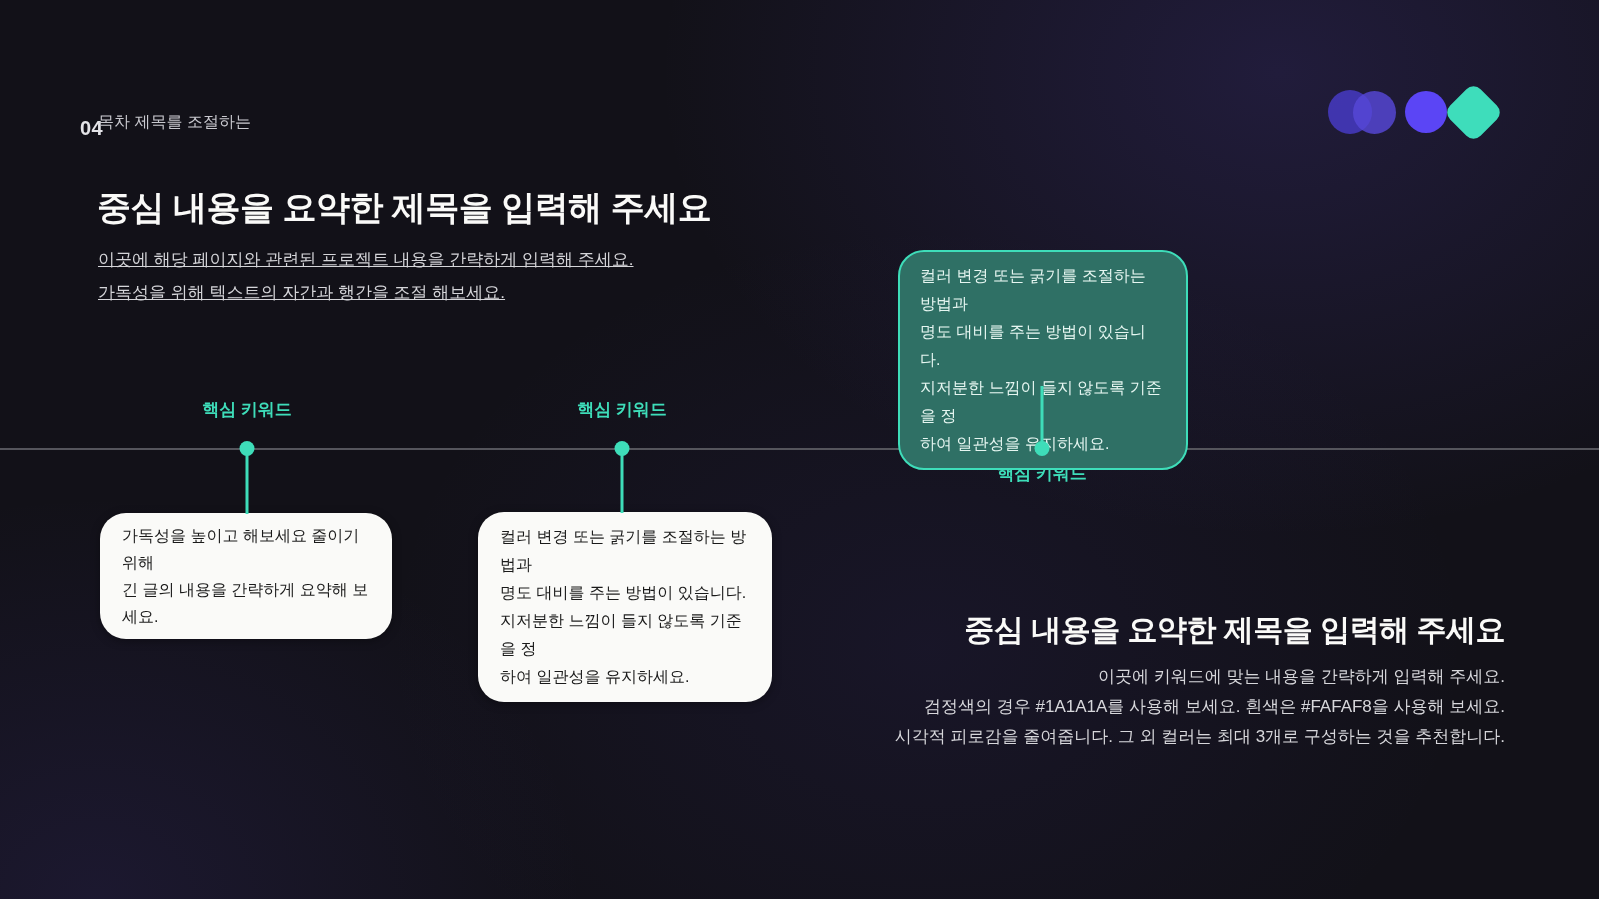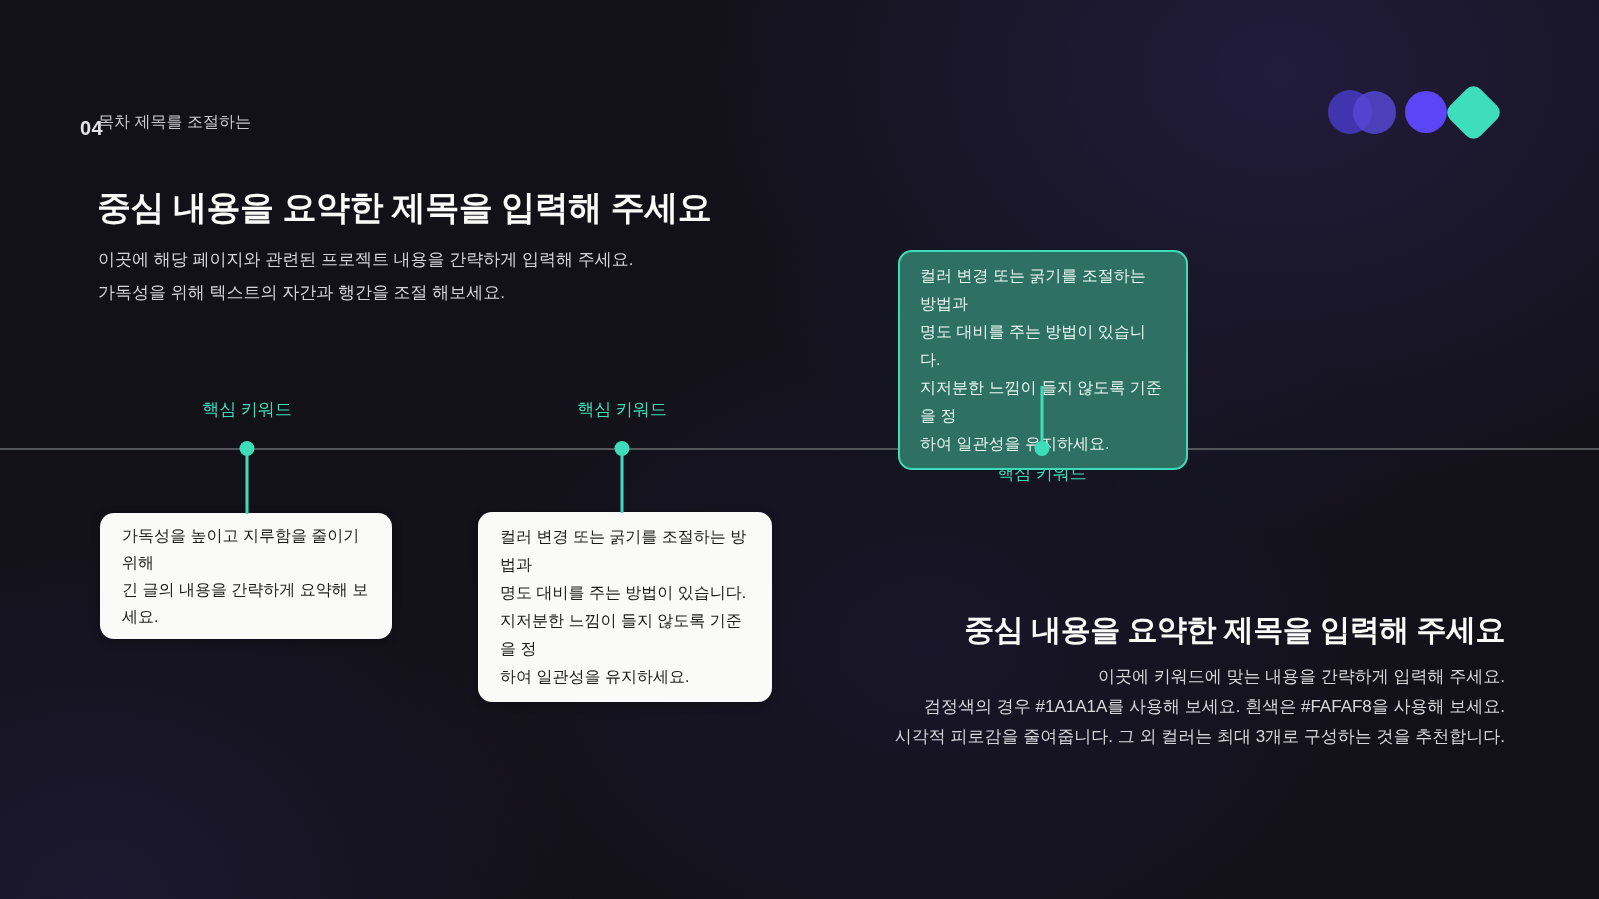--- a/index.html
+++ b/index.html
@@ -20,37 +20,37 @@
   .toc-title{position:absolute;left:98px;top:112px;font-size:16px;color:#c9c9cf;}
   
   .shape{position:absolute;}
   .circle{border-radius:50%;}
   .c1{left:1328px;top:90px;width:44px;height:44px;background:#4639bf;opacity:.88;}
   .c2{left:1353px;top:91px;width:43px;height:43px;background:#5748d8;opacity:.82;}
   .c3{left:1405px;top:91px;width:42px;height:42px;background:#5b45f5;}
   .diamond{left:1452px;top:91px;width:43px;height:43px;background:#3eddbb;border-radius:10px;transform:rotate(45deg);}
   
   .main-title{position:absolute;left:97px;top:186px;margin:0;font-size:34px;line-height:42px;font-weight:800;color:#fafaf8;letter-spacing:-.5px;}
-  .intro-desc{position:absolute;left:98px;top:243px;margin:0;font-size:17px;line-height:33px;color:#d5d5d9;white-space:pre-line;}
+  .intro-desc{position:absolute;left:98px;top:243px;margin:0;font-size:17px;line-height:33px;color:#d5d5d9;white-space:pre-line;text-decoration:underline;}
   
   .timeline-line{position:absolute;left:0;right:0;top:448px;height:2px;background:#55555c;}
-  .kw-label{position:absolute;transform:translateX(-50%);font-size:17px;font-weight:400;color:#3eddb9;white-space:nowrap;}
+  .kw-label{position:absolute;transform:translateX(-50%);font-size:17px;font-weight:700;color:#3eddb9;white-space:nowrap;}
   .kw-1{left:247px;top:398px;}
   .kw-2{left:622px;top:398px;}
   .kw-3{left:1042px;top:462px;}
   .dot{position:absolute;width:15px;height:15px;border-radius:50%;background:#3eddb9;top:441px;transform:translateX(-50%);z-index:3;}
   .dot-1{left:247px;}
   .dot-2{left:622px;}
   .dot-3{left:1042px;}
   .connector{position:absolute;width:3px;background:#3eddb9;transform:translateX(-50%);z-index:2;}
   .conn-1{left:247px;top:449px;height:65px;}
   .conn-2{left:622px;top:449px;height:64px;}
   .conn-3{left:1042px;top:386px;height:63px;}
   
-  .card{position:absolute;box-sizing:border-box;border-radius:14px;font-size:16px;white-space:pre-line;}
+  .card{position:absolute;box-sizing:border-box;border-radius:26px;font-size:16px;white-space:pre-line;}
   .card-light{background:#fafaf8;color:#1a1a1a;line-height:27px;box-shadow:0 2px 10px rgba(0,0,0,.35);}
   .card-1{left:100px;top:513px;width:292px;padding:9px 22px;}
   .card-2{left:478px;top:512px;width:294px;padding:11px 22px;line-height:28px;}
   .card-teal{left:898px;top:250px;width:290px;padding:10px 20px;line-height:28px;background:#2f7065;border:2px solid #3eddb9;color:#e6f6f1;}
   
   .detail{position:absolute;right:94px;top:610px;text-align:right;}
   .detail-title{margin:0;font-size:30px;line-height:40px;font-weight:800;color:#fafaf8;letter-spacing:-.5px;}
   .detail-desc{margin:12px 0 0 4px;font-size:17px;line-height:30px;color:#d7d7db;white-space:pre-line;}
 </style>
 </head>
@@ -77,21 +77,21 @@
   <div class="kw-label kw-3">핵심 키워드</div>
 
   <span class="connector conn-1"></span>
   <span class="connector conn-2"></span>
   <span class="connector conn-3"></span>
 
   <span class="dot dot-1"></span>
   <span class="dot dot-2"></span>
   <span class="dot dot-3"></span>
 
-  <div class="card card-light card-1">가독성을 높이고 지루함을 줄이기 위해
+  <div class="card card-light card-1">가독성을 높이고 해보세요 줄이기 위해
 긴 글의 내용을 간략하게 요약해 보세요.</div>
   <div class="card card-light card-2">컬러 변경 또는 굵기를 조절하는 방법과
 명도 대비를 주는 방법이 있습니다.
 지저분한 느낌이 들지 않도록 기준을 정
 하여 일관성을 유지하세요.</div>
   <div class="card card-teal">컬러 변경 또는 굵기를 조절하는 방법과
 명도 대비를 주는 방법이 있습니다.
 지저분한 느낌이 들지 않도록 기준을 정
 하여 일관성을 유지하세요.</div>
 

